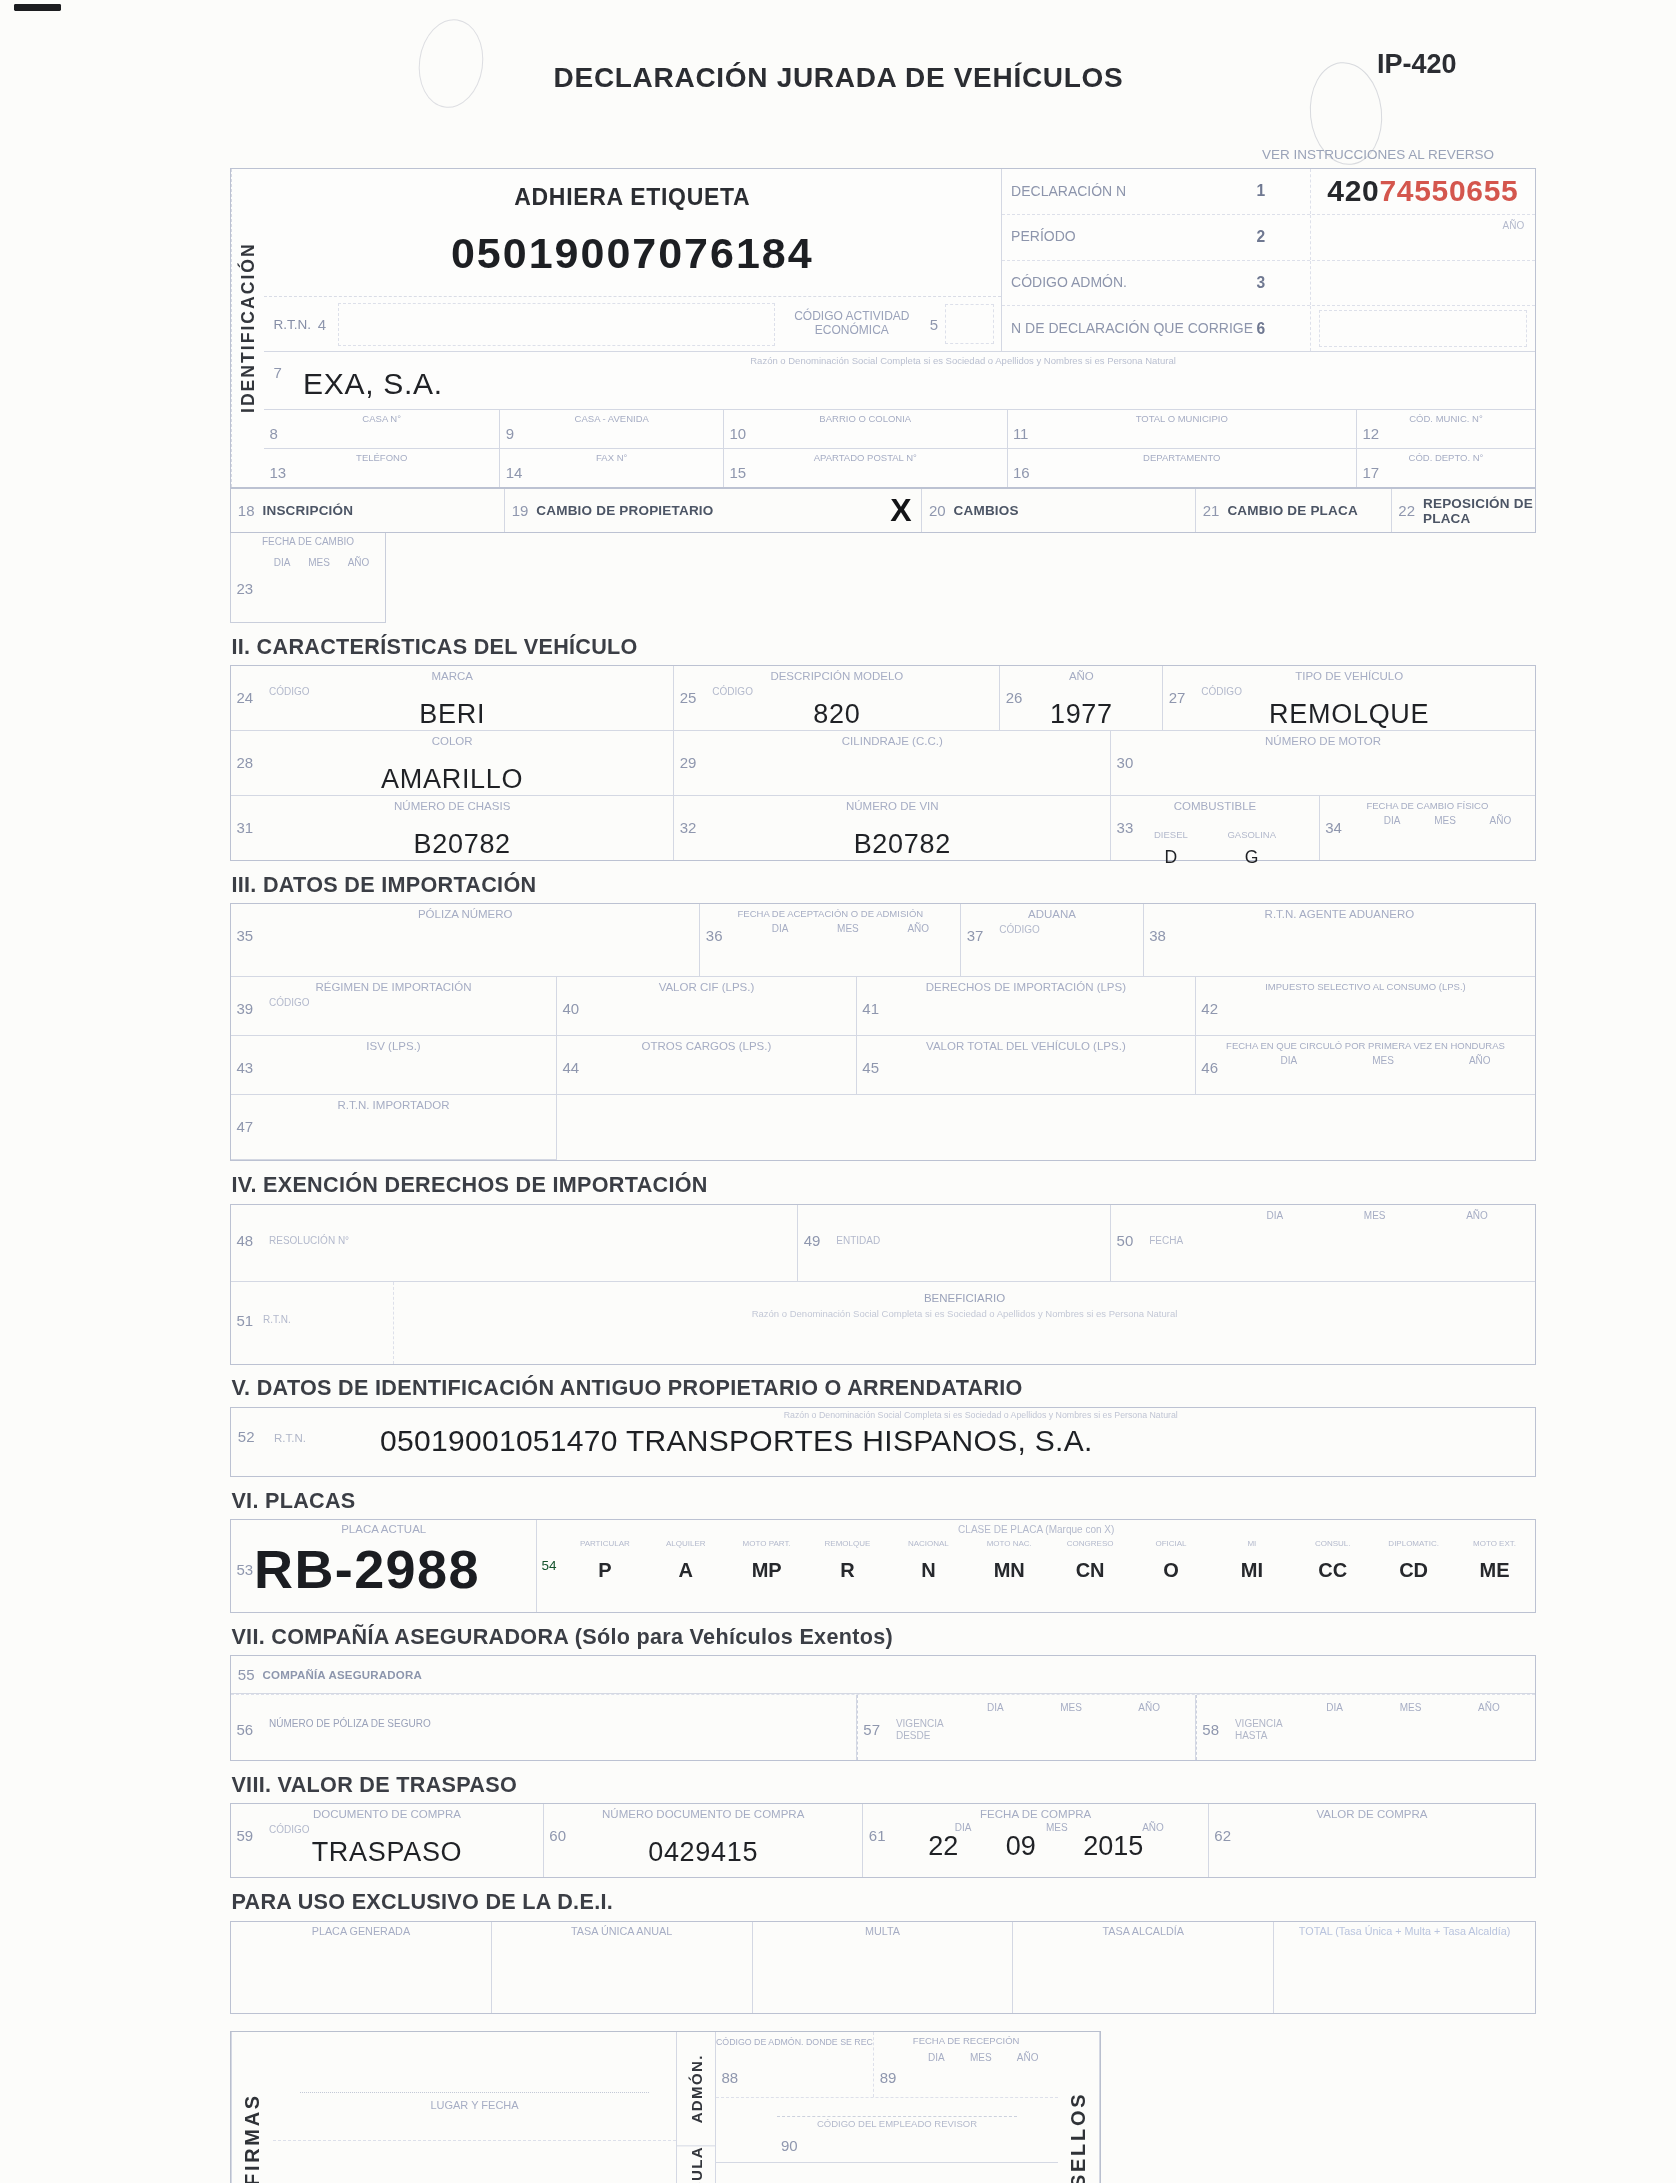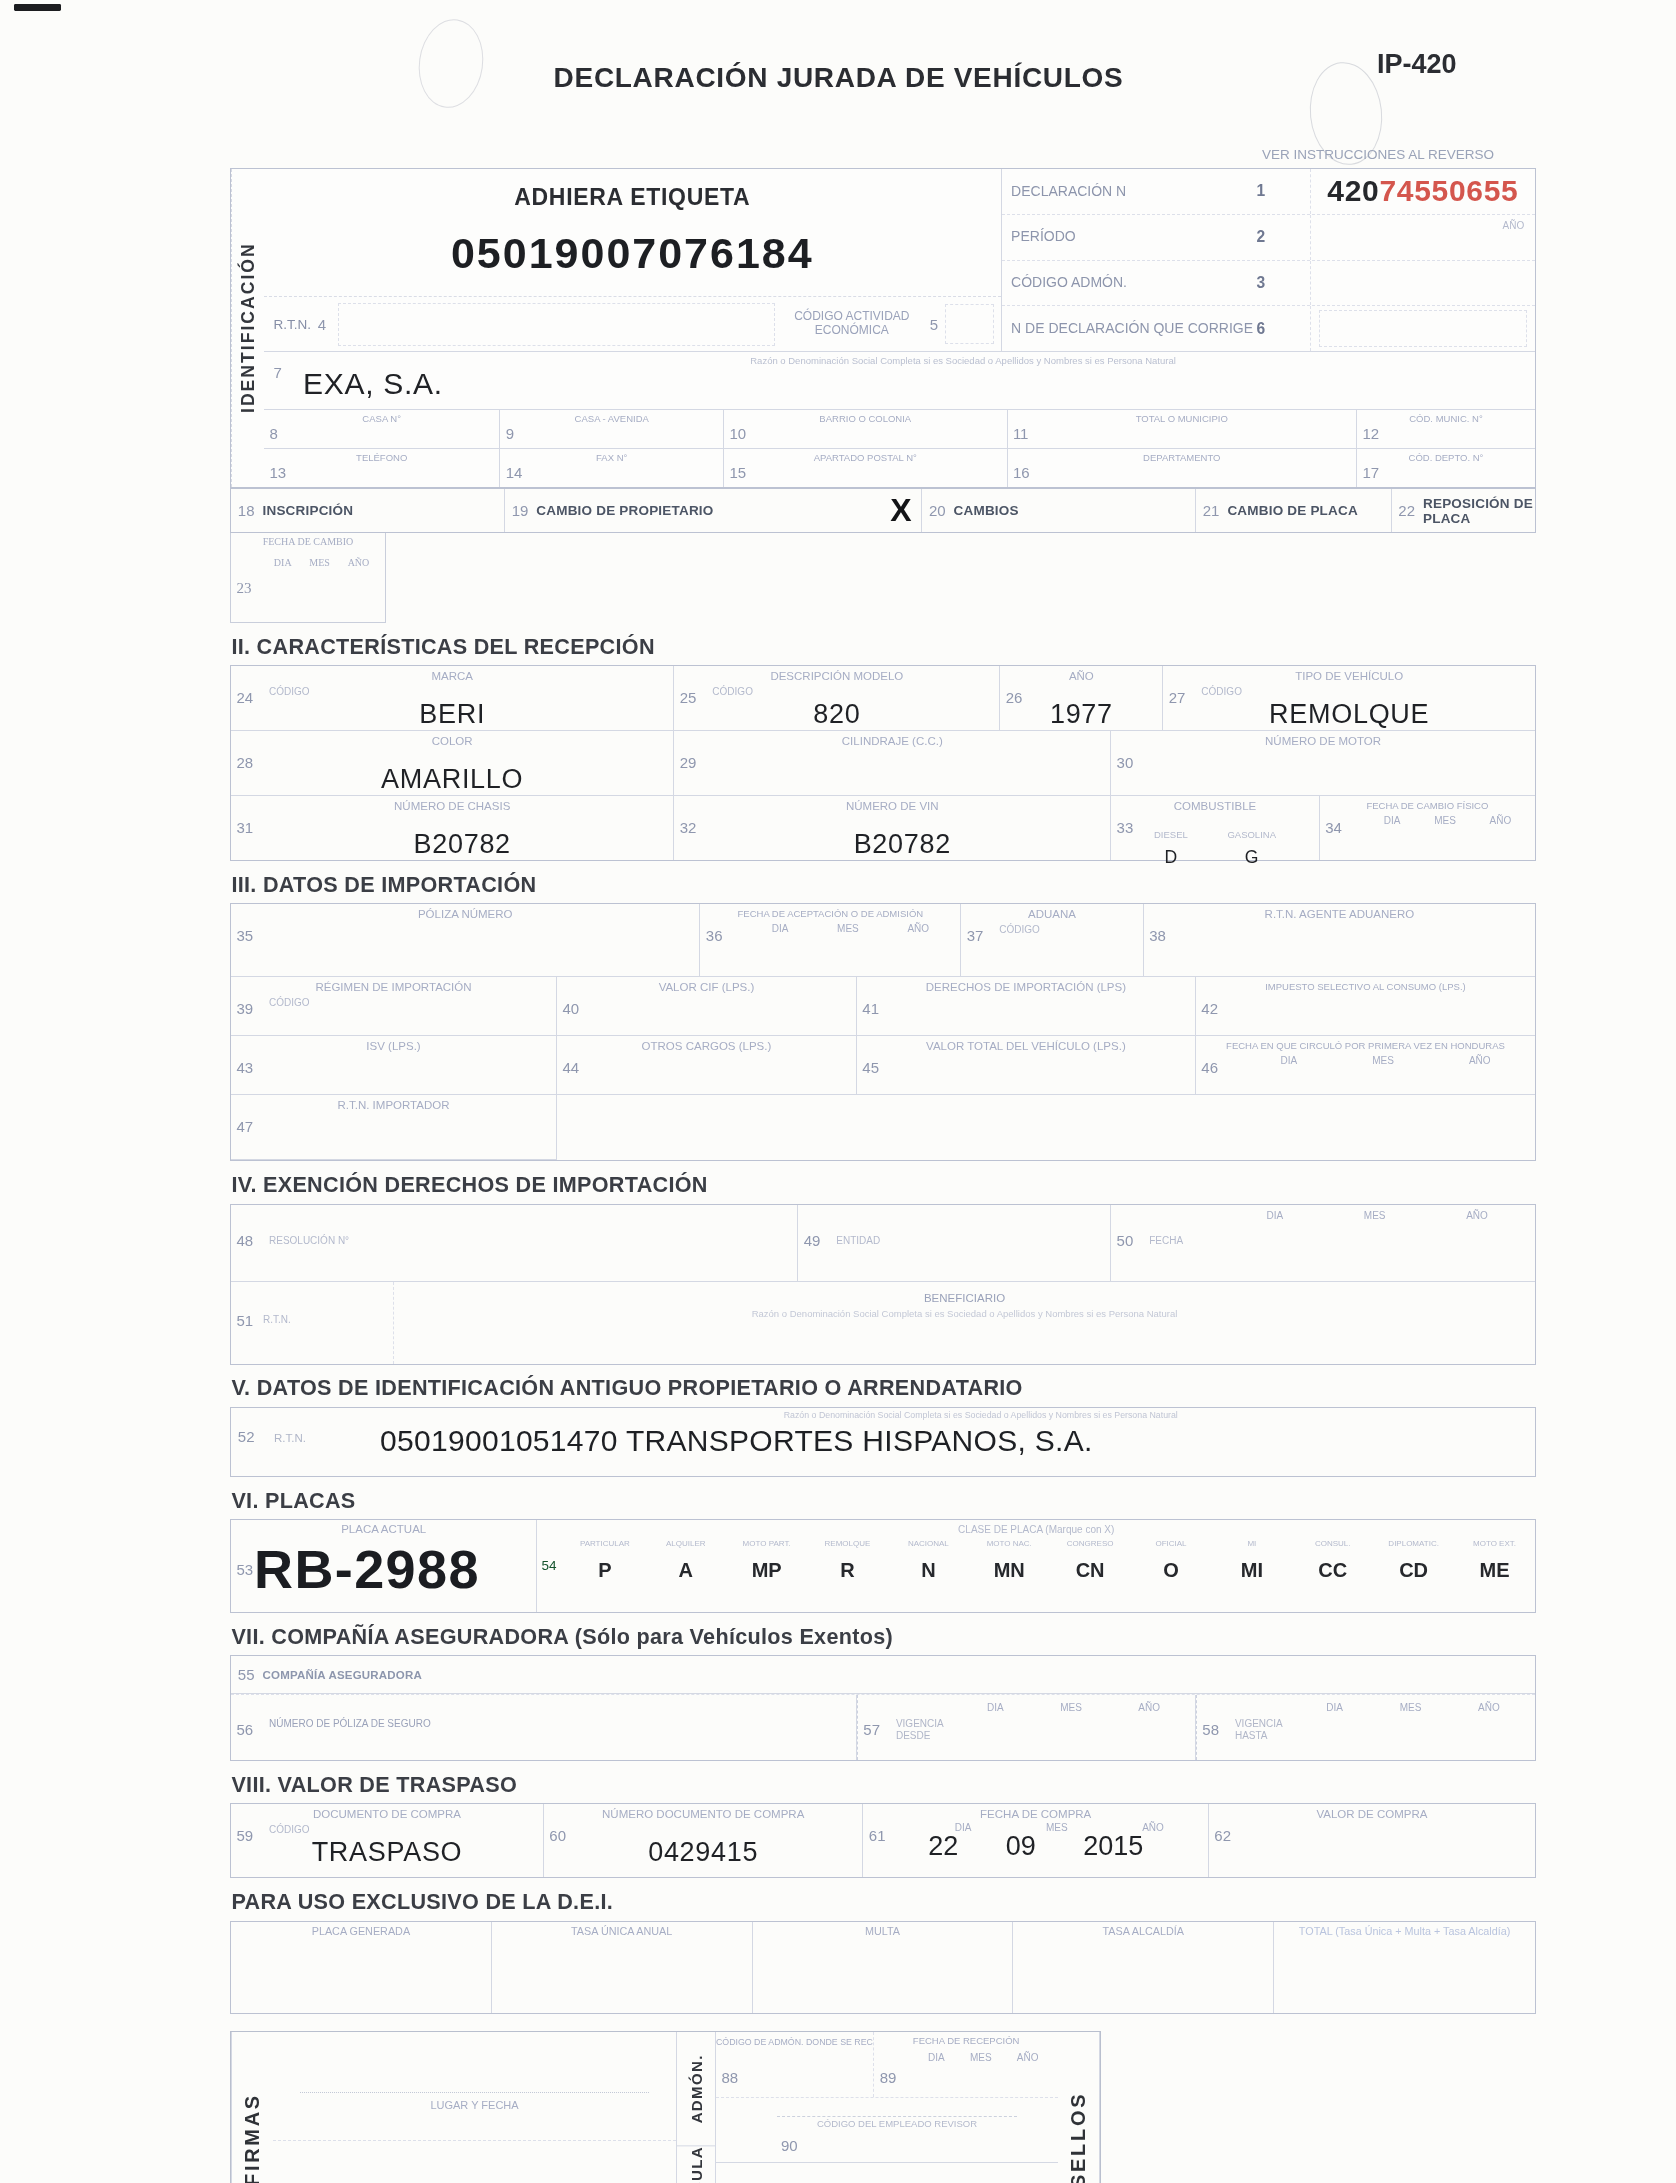--- a/index.html
+++ b/index.html
@@ -69,21 +69,21 @@
   .razonnum{position:absolute;left:9.5px;top:12px;font-size:15px;color:#8f97ae;}
   .addr{height:38px;border-top:0.7px solid #d4d8e3;}
   .addr .num{top:15px;}
 
   
   .optrow{height:43px;align-items:center;}
   .opt{display:flex;align-items:center;height:100%;}
   .optnum{font-size:15px;color:#8f97ae;margin:0 8px 0 6.8px;}
   .optlbl{font-size:13.5px;color:#4c5565;font-weight:600;letter-spacing:0.2px;}
   .xmark{margin-left:auto;margin-right:9.5px;font-size:32px;font-weight:800;color:#131417;}
-  .f23{width:154px;height:89px;border:0.7px solid #c9cedb;border-top:none;position:relative;font-family:Liberation Serif, serif;}
+  .f23{width:154px;height:89px;border:0.7px solid #c9cedb;border-top:none;position:relative;}
   .f23 .toplbl{font-size:10px;}
   .f23 .dates{left:34px;top:24px;}
   .f23 .num{top:47px;}
 
   
   .ftable{border:1.4px solid #bcc2d2;}
   .frow{display:flex;border-bottom:0.7px solid #d4d8e3;}
   .frow:last-child{border-bottom:none;}
   .fcell{position:relative;border-right:0.7px solid #d4d8e3;box-sizing:border-box;padding-bottom:2.7px;}
   .fcell:last-child{border-right:none;}
@@ -297,21 +297,21 @@
     <div class="f23">
       <span class="toplbl">FECHA DE CAMBIO</span>
       <div class="dates">
         <span>DIA</span>
         <span>MES</span>
         <span>AÑO</span>
       </div>
       <span class="num">23</span>
     </div>
 
-    <div class="sec">II. CARACTERÍSTICAS DEL RECEPCIÓN</div>
+    <div class="sec">II. CARACTERÍSTICAS DEL VEHÍCULO</div>
     <div class="ftable">
       <div class="frow h92">
         <div class="fcell" style="width:34%">
           <span class="toplbl">MARCA</span>
           <span class="num">24</span>
           <span class="sublbl">CÓDIGO</span>
           <span class="bigval">BERI</span>
           </div>
         <div class="fcell" style="width:25%">
           <span class="toplbl">DESCRIPCIÓN MODELO</span>

